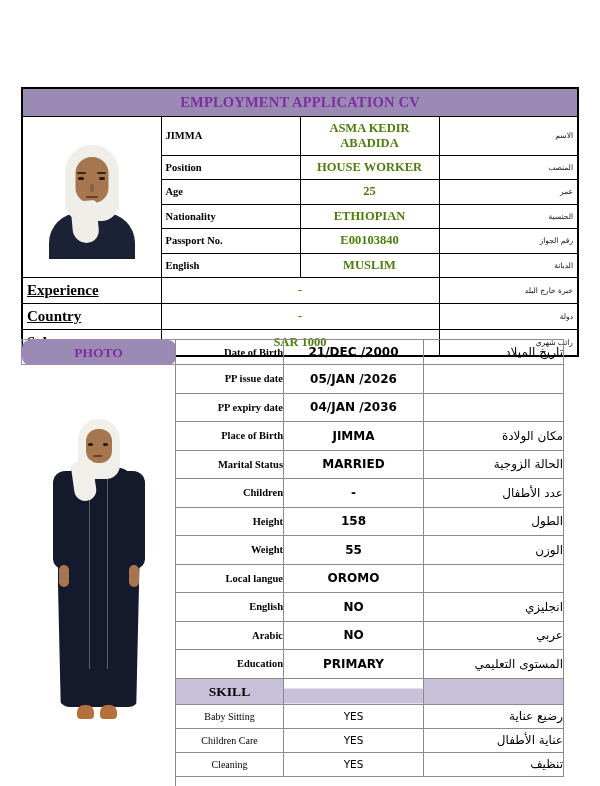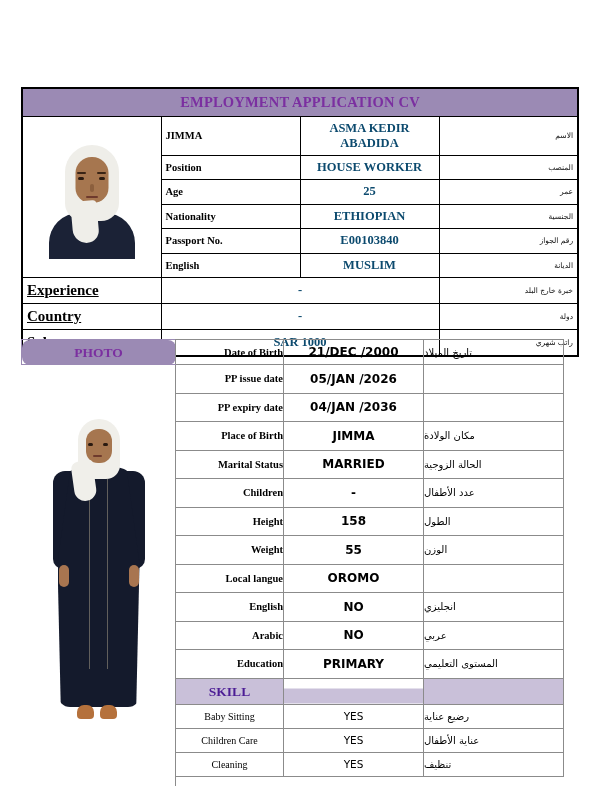--- a/index.html
+++ b/index.html
@@ -50,21 +50,21 @@
     padding: 3px 0 3px 7px;
     font-weight: bold;
     font-size: 10.5px;
     color: #000;
     white-space: nowrap;
   }
   .val-cell {
     text-align: center;
     font-weight: bold;
     font-size: 12.5px;
-    color: #0c4a6e;
+    color: #4d7c0f;
     padding: 3px 2px;
   }
   .ar-cell {
     width: 118px;
     text-align: right;
     padding: 3px 7px 3px 2px;
     font-size: 7.5px;
     color: #111;
     direction: rtl;
     font-family: "DejaVu Sans", sans-serif;
@@ -129,35 +129,35 @@
   .b-val {
     width: 140px;
     text-align: center;
     font-weight: bold;
     font-size: 12px;
     padding: 4px 2px;
     font-family: "DejaVu Sans", sans-serif;
   }
   .b-ar {
     width: 140px;
-    text-align: left;
-    font-size: 10px;
+    text-align: right;
+    font-size: 12px;
     padding: 4px 2px;
     direction: rtl;
     font-family: "DejaVu Sans", sans-serif;
   }
   .brow { height: 28.5px; }
 
   .skill-head-lbl {
     background: #c9c0d9;
     text-align: center;
     height: 26px;
   }
   .skill-head-lbl span {
-    color: #4c1d95;
+    color: #000000;
     font-weight: bold;
     font-size: 13.5px;
   }
   .skill-head-mid {
     background: linear-gradient(to bottom, #ffffff 0%, #ffffff 42%, #c9c0d9 42%, #c9c0d9 100%);
   }
   .skill-head-ar { background: #c9c0d9; }
 
   .skill-lbl {
     text-align: center;

